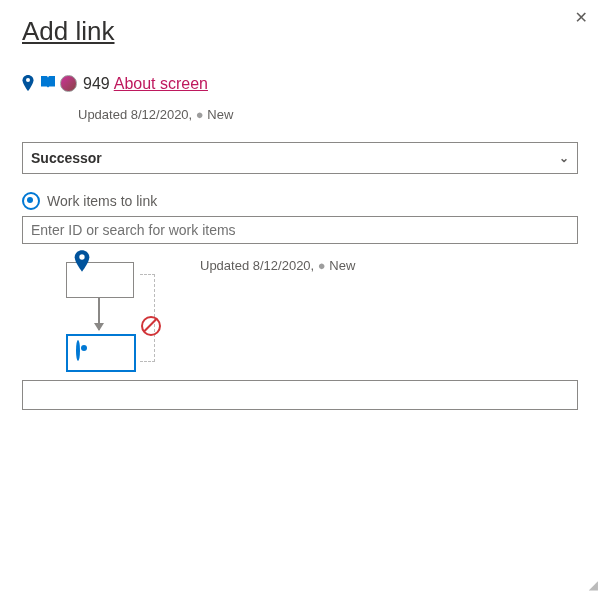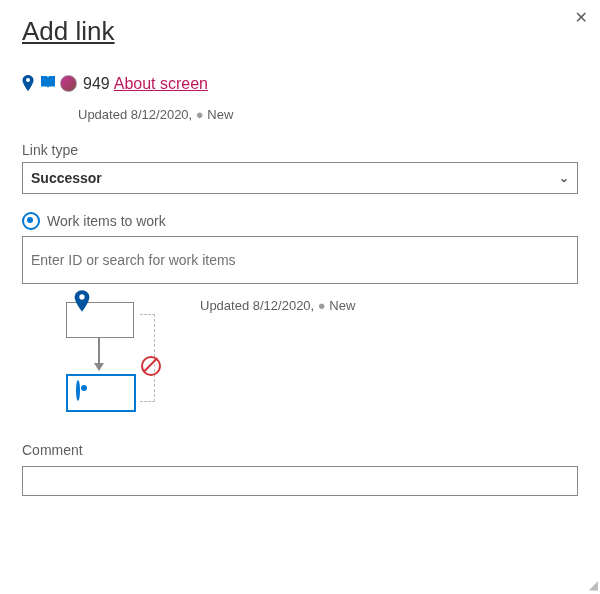--- a/index.html
+++ b/index.html
@@ -14,21 +14,21 @@
   .wid{color:#323130;margin-right:4px;}
   .wtitle{color:#be185d;}
   .sub{font-size:13px;color:#605e5c;margin-left:56px;margin-bottom:20px;}
   .dot{color:#9d9d9d;}
   .label{font-size:14px;color:#605e5c;margin-bottom:4px;margin-top:8px;}
   .select{border:1px solid #8a8886;height:30px;display:flex;align-items:center;justify-content:space-between;padding:0 8px;font-size:14px;color:#323130;cursor:pointer;font-weight:bold;}
   .chev{color:#605e5c;font-size:12px;}
   .linklabel{display:flex;align-items:center;margin-top:18px;font-size:14px;color:#605e5c;}
   .target-icon{width:14px;height:14px;border-radius:50%;border:2px solid #0078d4;position:relative;margin-right:7px;}
   .target-icon::after{content:"";position:absolute;top:3px;left:3px;width:6px;height:6px;border-radius:50%;background:#0078d4;}
-  input.search{width:100%;box-sizing:border-box;border:1px solid #8a8886;height:48px;padding:0 8px;font-size:14px;margin-top:6px;color:#323130;}
+  input.search{width:100%;box-sizing:border-box;border:1px solid #8a8886;height:28px;padding:0 8px;font-size:14px;margin-top:6px;color:#323130;}
   input.search::placeholder{color:#717171;}
   .diagram-area{display:flex;align-items:flex-start;margin-top:12px;}
   .diagram{width:130px;height:120px;position:relative;margin-right:12px;flex:0 0 auto;}
   .box{position:absolute;width:66px;height:34px;background:#fff;border:1px solid #8a8886;}
   .topbox{left:44px;top:6px;}
   .botbox{left:44px;top:78px;border:2px solid #0078d4;}
   .arrow{position:absolute;left:76px;top:42px;width:2px;height:32px;background:#8a8886;}
   .arrow::after{content:"";position:absolute;left:-4px;bottom:-1px;border-left:5px solid transparent;border-right:5px solid transparent;border-top:8px solid #8a8886;}
   .warn{position:absolute;left:119px;top:60px;width:16px;height:16px;border-radius:50%;border:2px solid #d13438;}
   .warn::after{content:"";position:absolute;left:-2px;top:6px;width:19px;height:2px;background:#d13438;transform:rotate(-45deg);}
@@ -71,29 +71,28 @@
     <span class="avatar"></span>
     <span class="wid">949</span>
     <a href="#" class="wtitle">About screen</a>
   </div>
   <div class="sub">
     <span>Updated 8/12/2020,</span>
     <span class="dot"> ● </span>
     <span>New</span>
   </div>
 
-  <div class="label">Link type</div>
   <div class="select">
     <span>Successor</span>
     <span class="chev">⌄</span>
   </div>
 
   <div class="linklabel">
     <span class="target-icon"></span>
-    <span>Work items to work</span>
+    <span>Work items to link</span>
   </div>
   <input class="search" type="text" placeholder="Enter ID or search for work items" style="">
 
   <div class="diagram-area">
     <div class="diagram">
       <div class="dashed"></div>
       <div class="box topbox"></div>
       <span class="pin-svg">
         <svg width="16" height="22" viewBox="0 0 12 16">
             <path fill="#00539c" d="M6 0C3 0 0.5 2.3 0.5 5.2 0.5 9 6 16 6 16s5.5-7 5.5-10.8C11.5 2.3 9 0 6 0z"></path>
@@ -108,18 +107,17 @@
 
     <div style="flex:1;">
       <div class="sub2">
         <span>Updated 8/12/2020,</span>
         <span class="dot"> ● </span>
         <span>New</span>
       </div>
     </div>
   </div>
 
-  <div class="label" style="margin-top:26px;">Comment</div>
   <input class="comment-input" type="text" style="">
 
 
   <span class="resize">◢</span>
 </div>
 
 </body></html>

